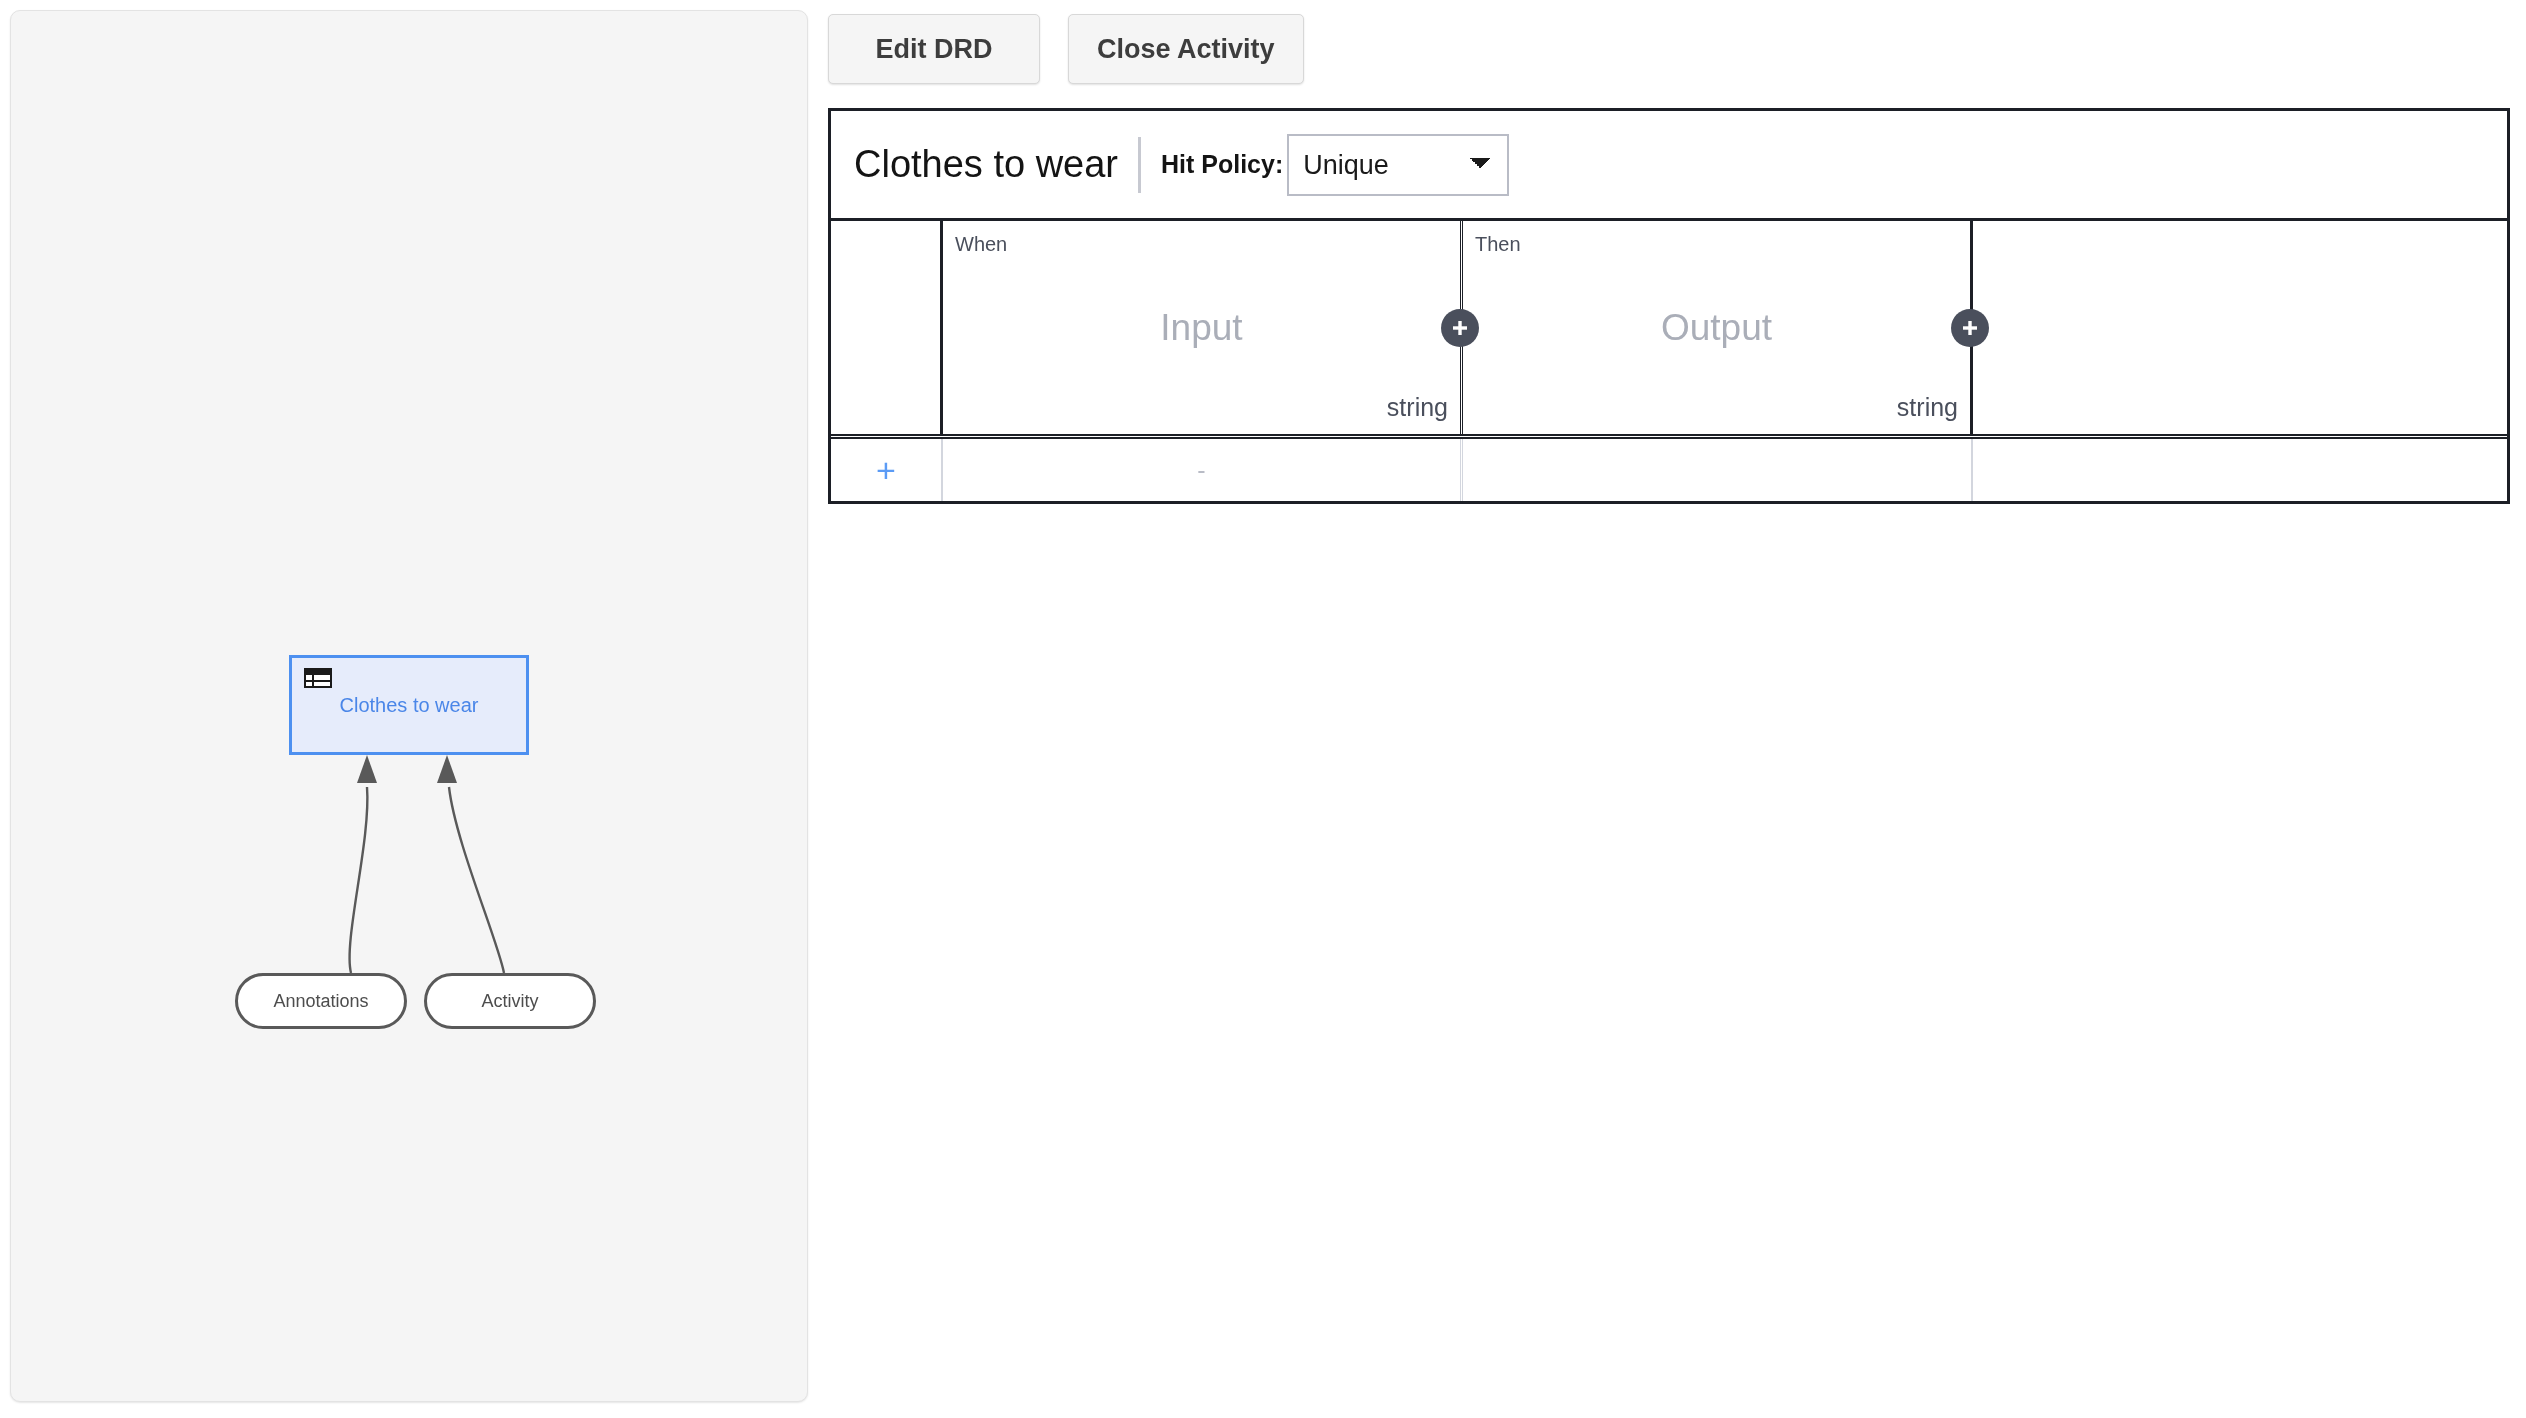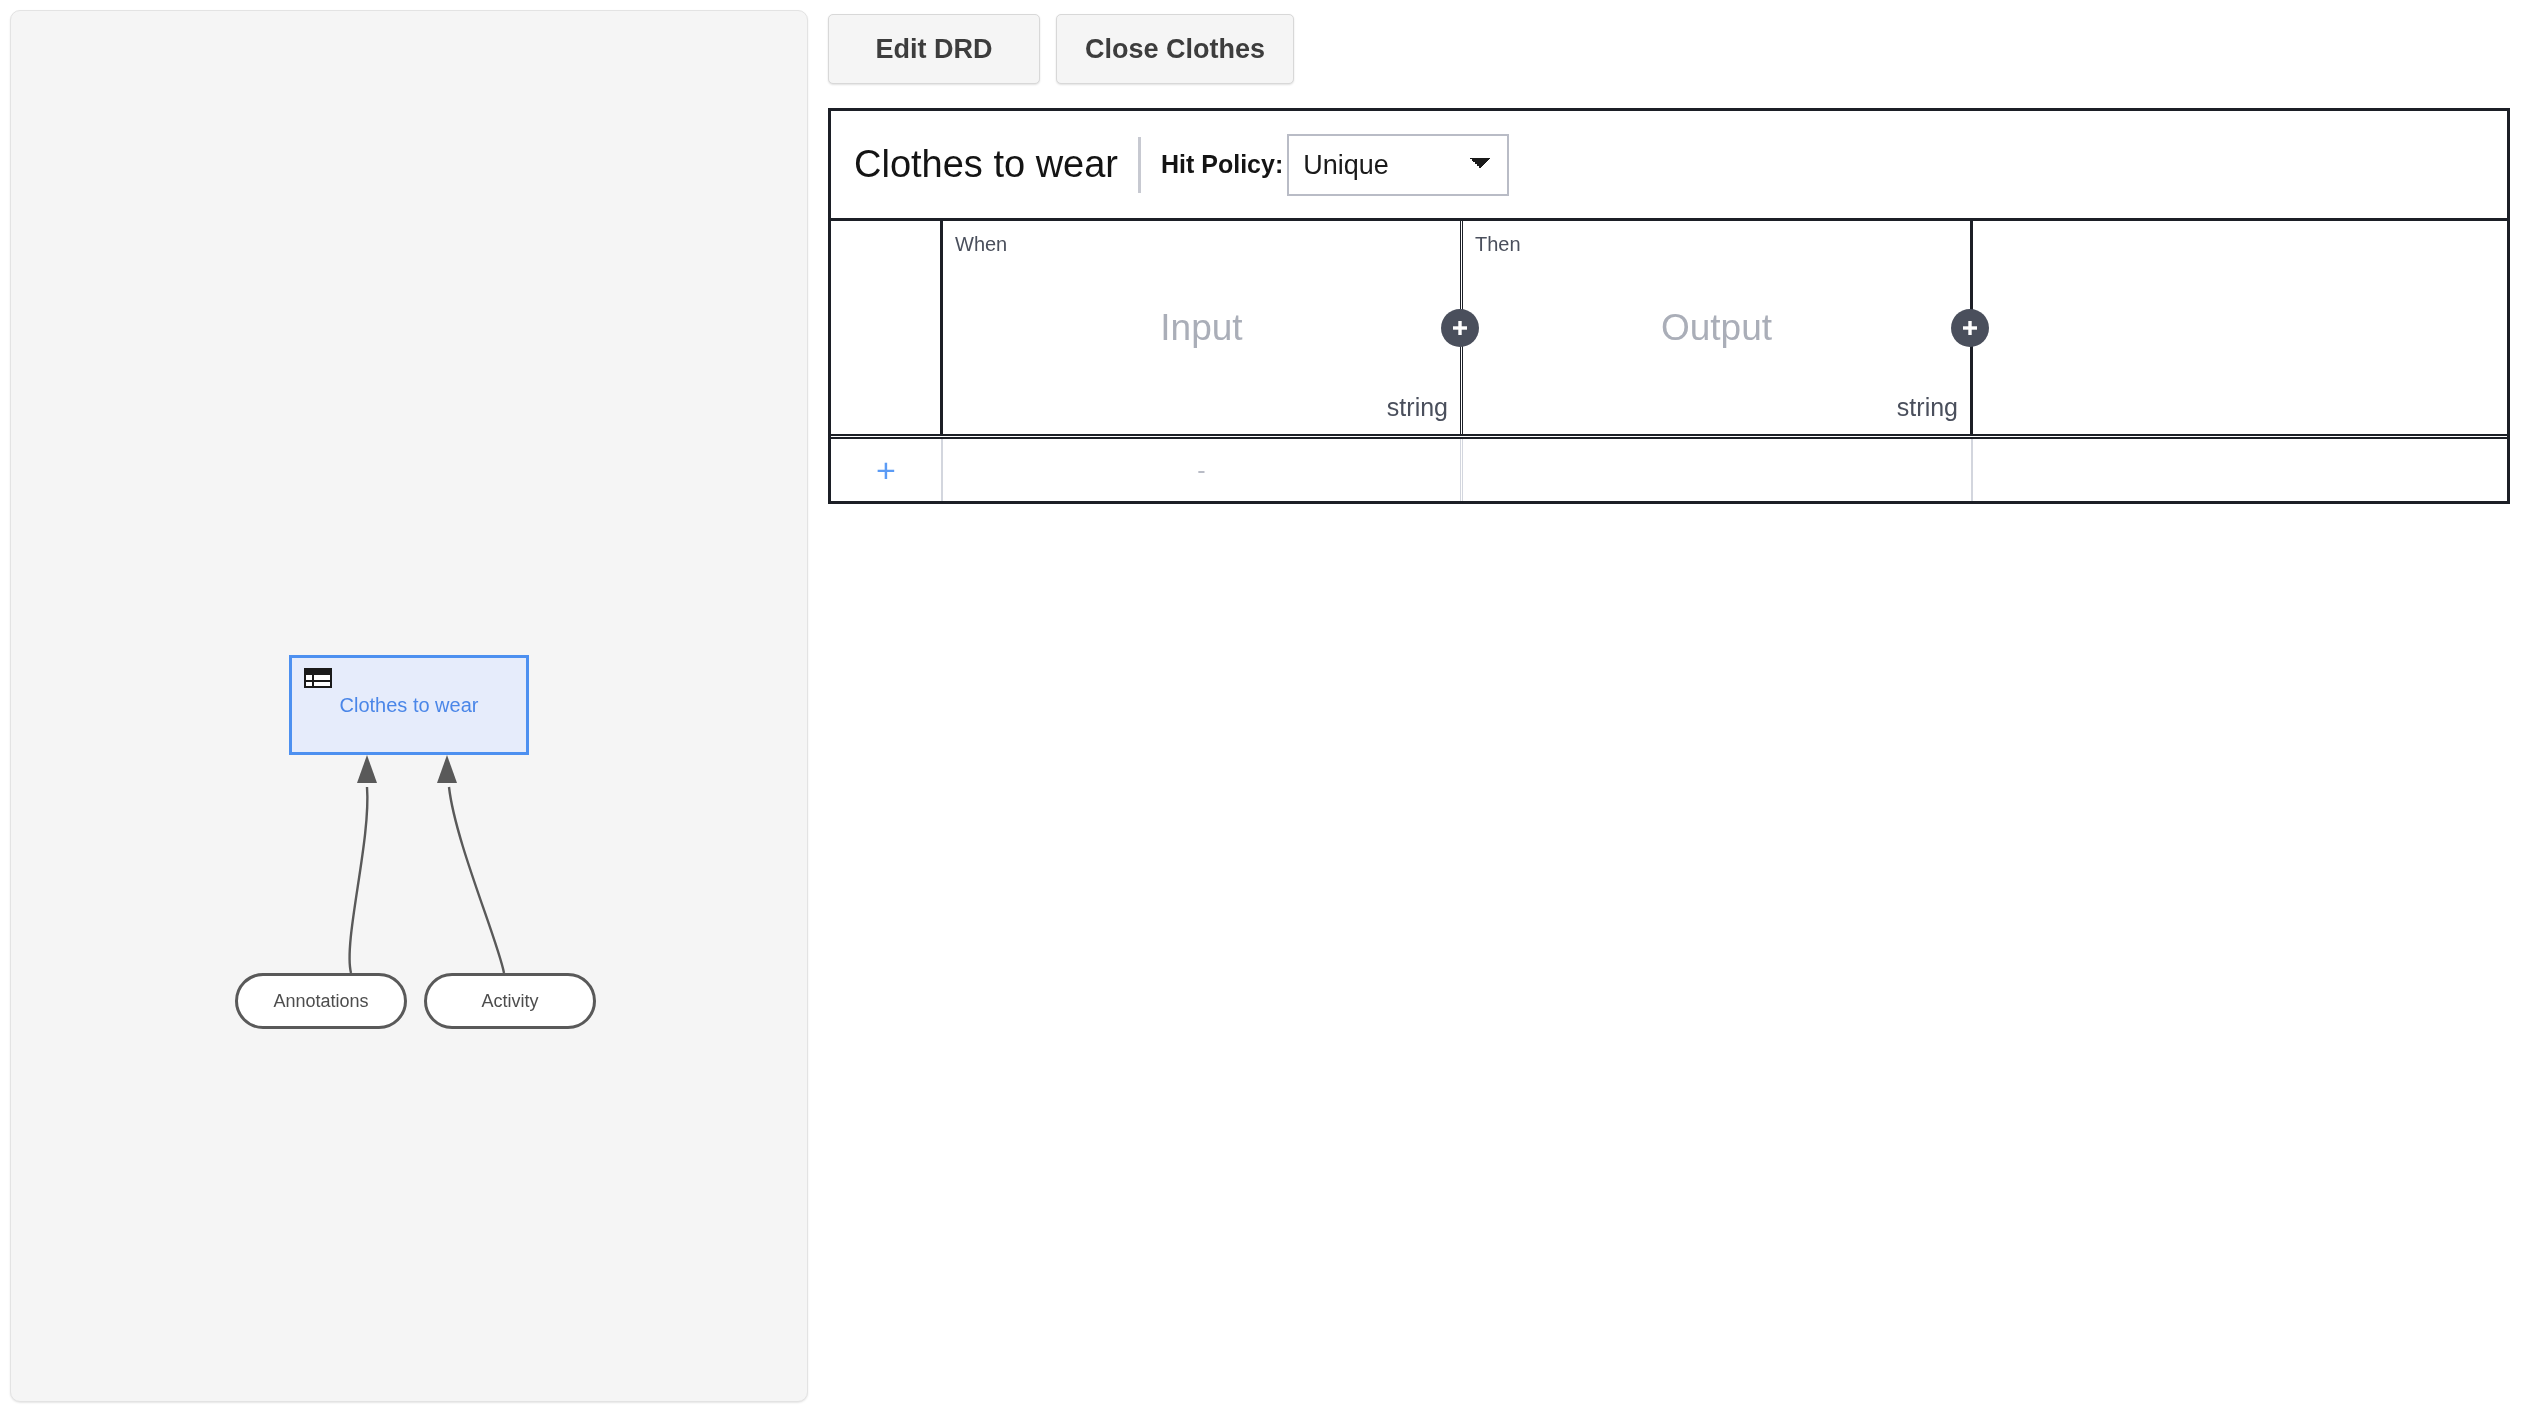--- a/index.html
+++ b/index.html
@@ -52,21 +52,21 @@
     border-radius: 28px;
     display: flex; align-items: center; justify-content: center;
     font-size: 18px; color: #4d4d4d;
   }
   #input-node-temperature { left: 224px; top: 962px; width: 172px; }
   #input-node-activity    { left: 413px; top: 962px; width: 172px; }
 
   
   #editor { position: absolute; left: 828px; top: 0; width: 1698px; height: 1418px; }
 
-  #toolbar { position: absolute; left: 0; top: 14px; height: 83px; display: flex; gap: 16px; }
+  #toolbar { position: absolute; left: 0; top: 14px; height: 83px; display: flex; gap: 28px; }
   .tool-btn {
     min-width: 212px; height: 70px;
     background: #f5f5f5;
     border: 1px solid #d8d8d8;
     border-radius: 5px;
     box-shadow: 0 1px 2px rgba(0,0,0,0.12);
     font-family: "Liberation Sans", sans-serif;
     font-size: 27px; font-weight: bold; color: #3d3d3d;
     cursor: pointer; padding: 0 28px;
   }
@@ -189,21 +189,21 @@
     </div>
 
     <div class="input-node" id="input-node-temperature">Annotations</div>
     <div class="input-node" id="input-node-activity">Activity</div>
   </div>
 
   <div id="editor">
 
     <div id="toolbar">
       <button class="tool-btn">Edit DRD</button>
-      <button class="tool-btn">Close Clothes</button>
+      <button class="tool-btn">Close Activity</button>
     </div>
 
     <div id="decision-table">
 
       <div id="table-title-bar">
         <div id="table-title">Clothes to wear</div>
         <div id="title-divider"></div>
         <div id="hit-policy-label">Hit Policy:</div>
         <select id="hit-policy-select"><option value="Unique">Unique</option><option value="First">First</option><option value="Priority">Priority</option><option value="Any">Any</option><option value="Collect">Collect</option><option value="Rule order">Rule order</option><option value="Output order">Output order</option></select>
       </div>

